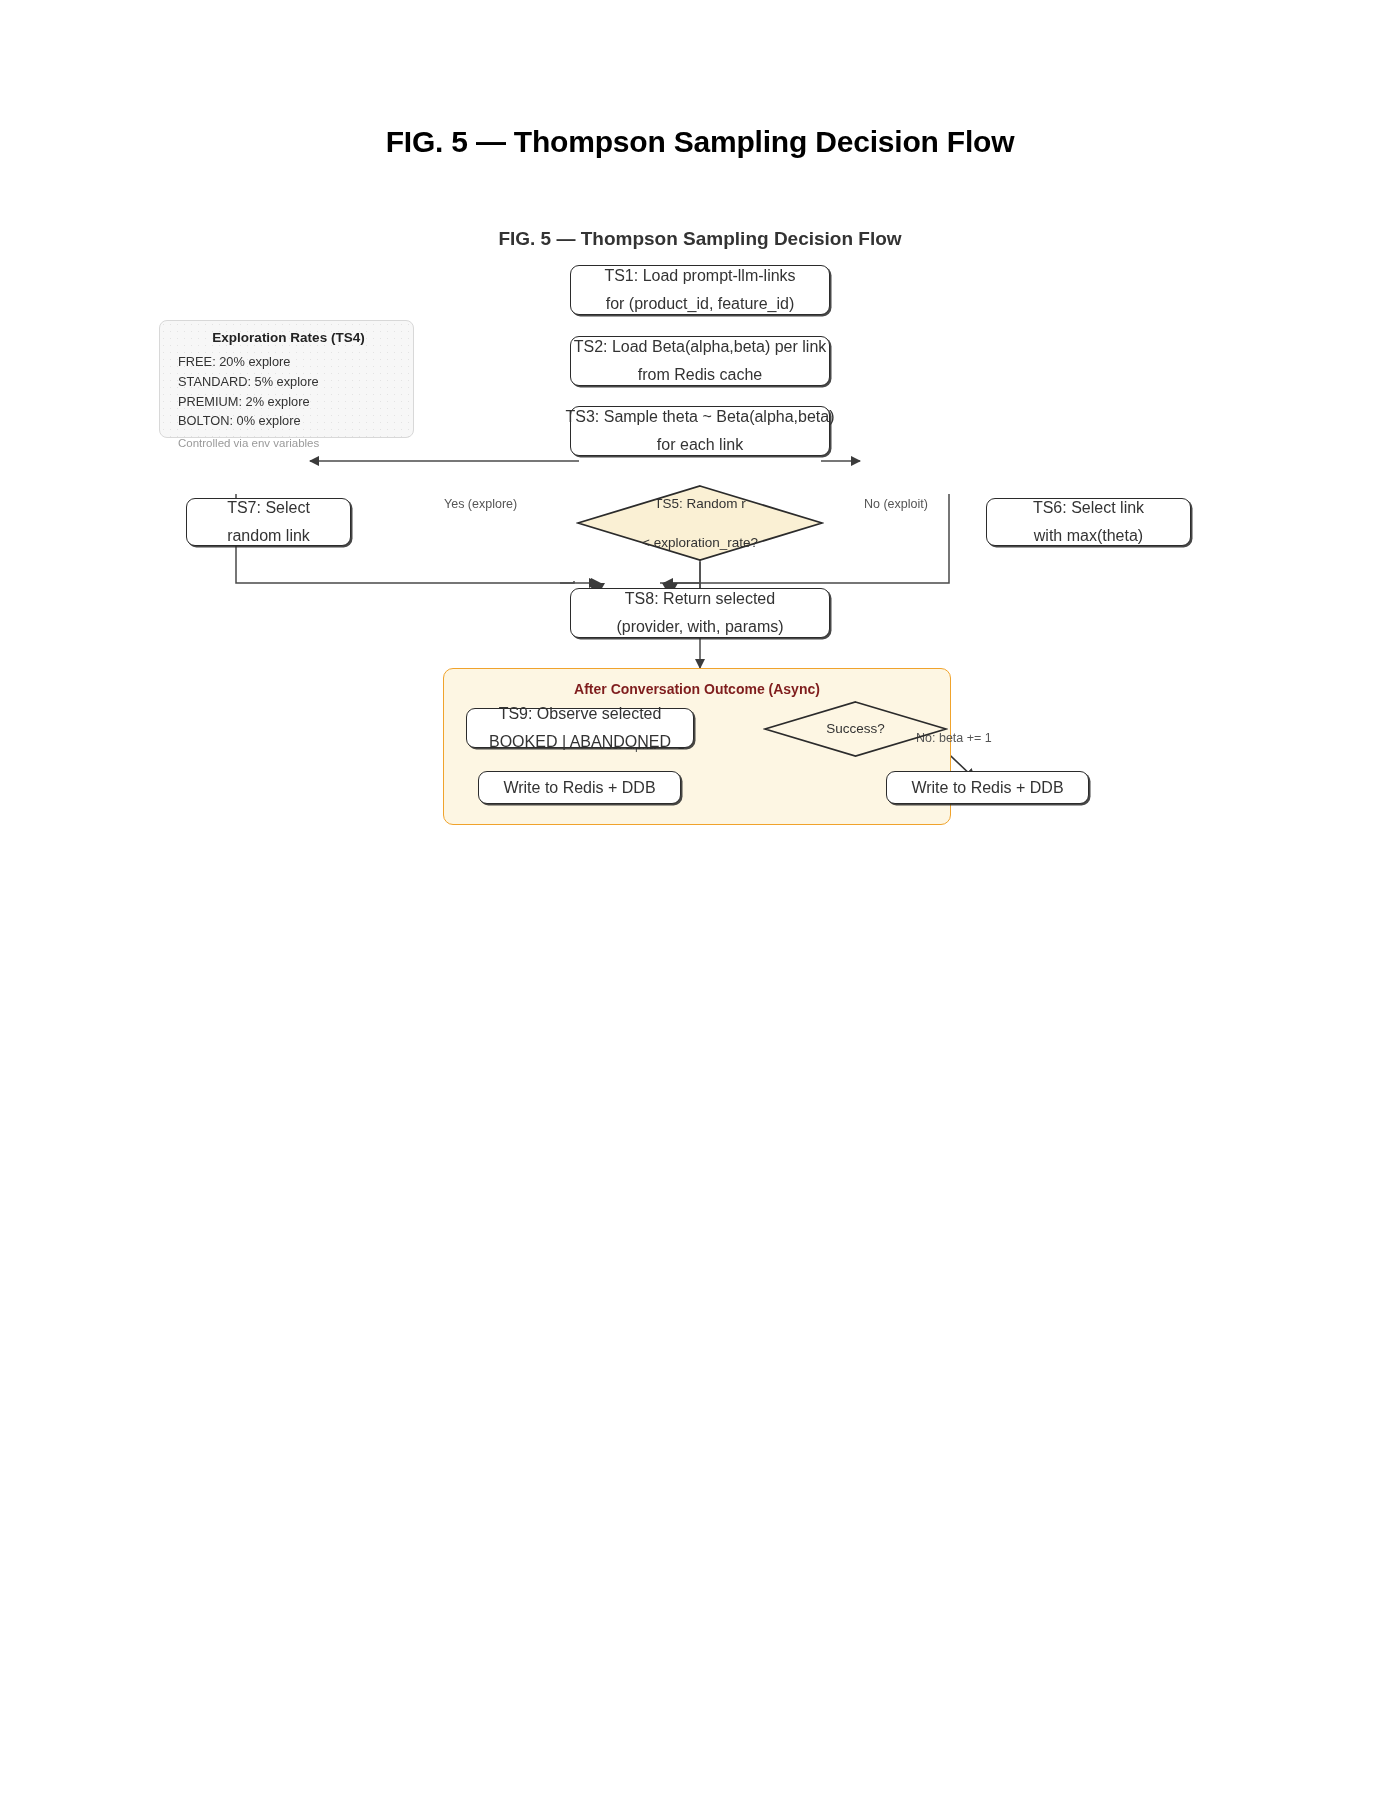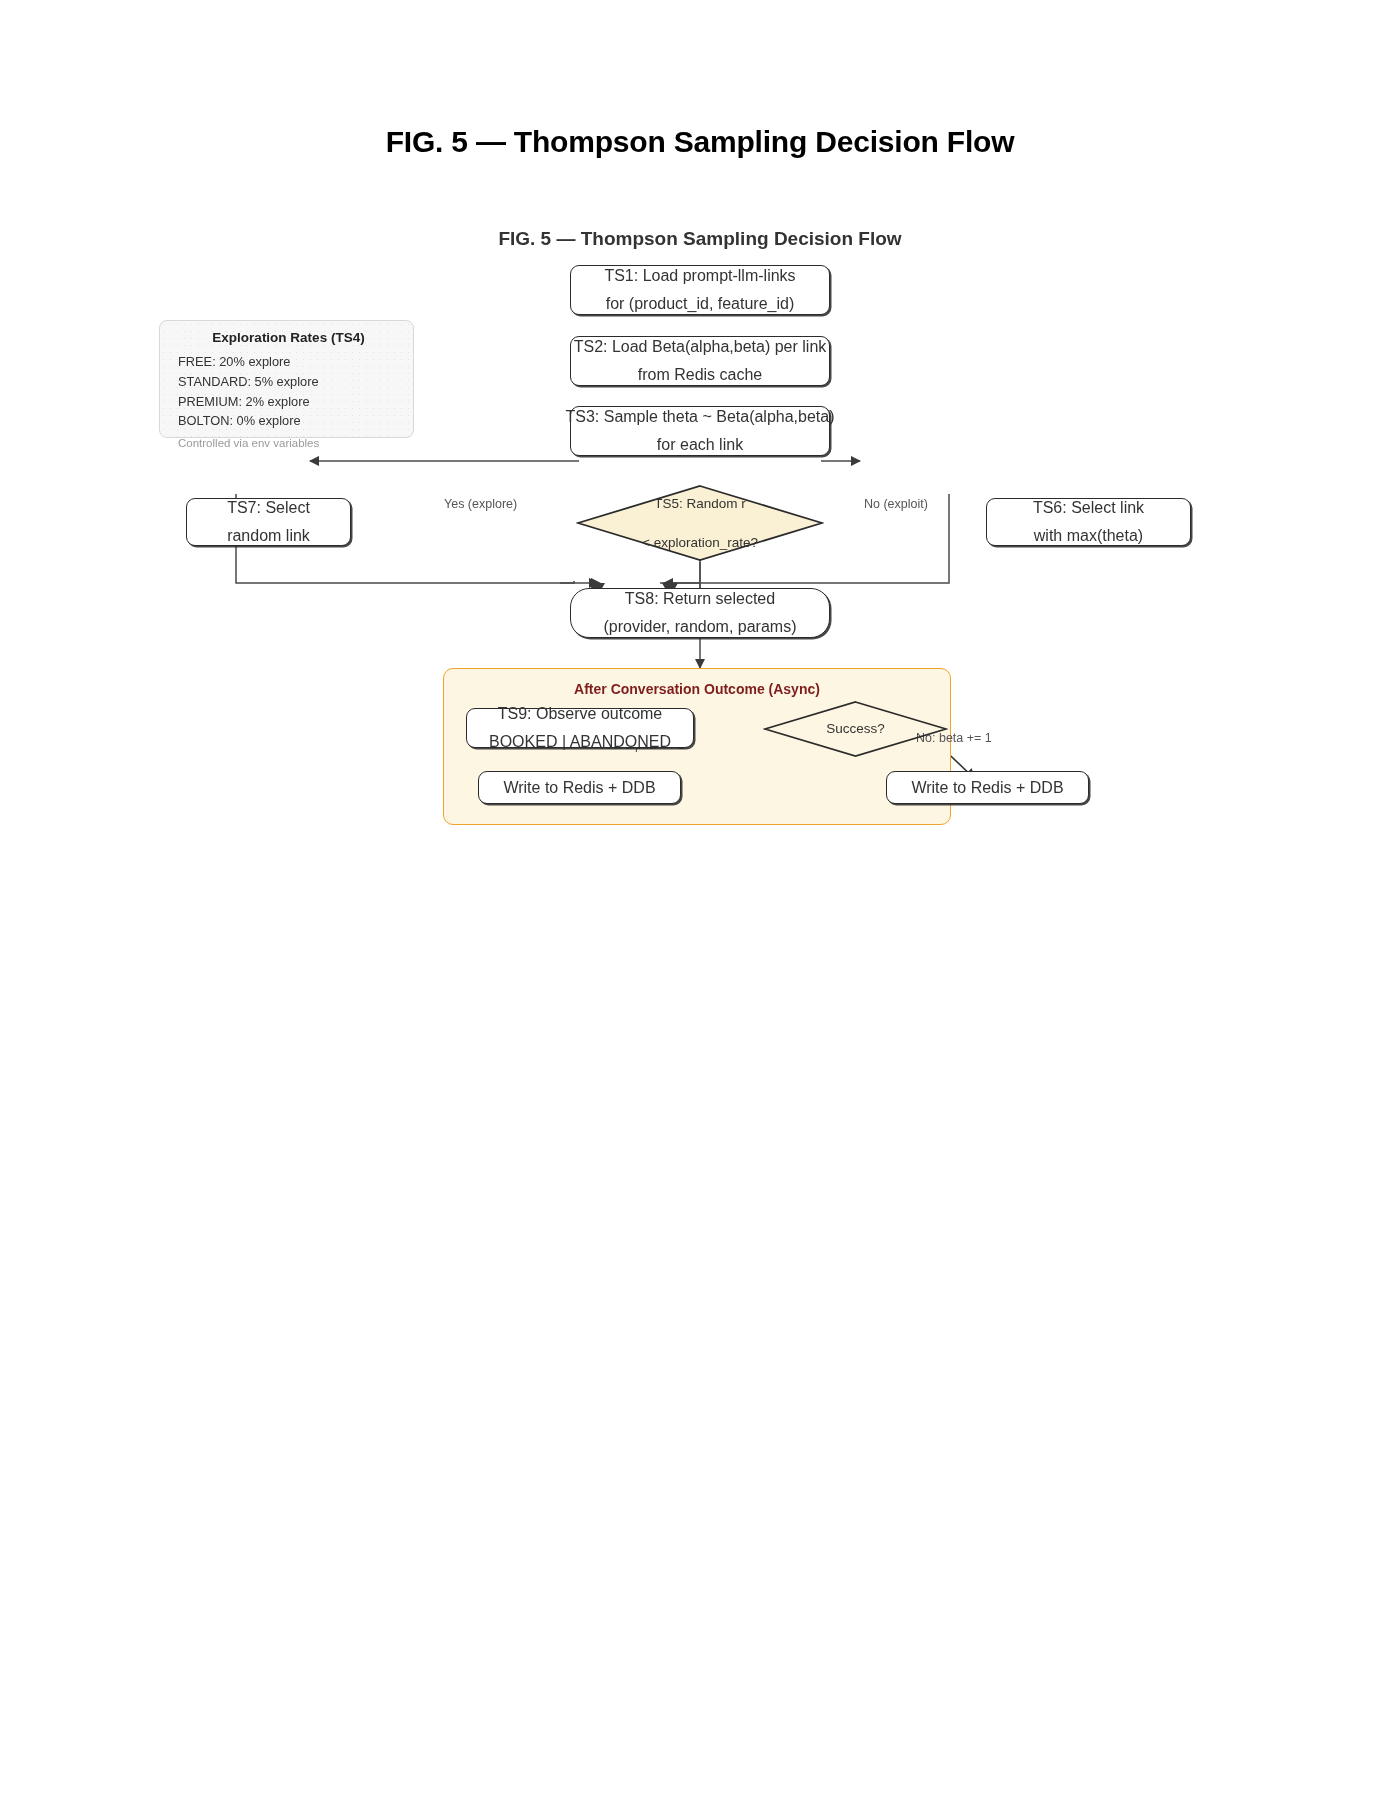--- a/index.html
+++ b/index.html
@@ -215,27 +215,27 @@
 <div class="node" style="left:186px;top:498px;width:165px;height:48px;">
   <span class="ln">TS7: Select</span>
   <span class="ln">random link</span>
 </div>
 
 <div class="node" style="left:986px;top:498px;width:205px;height:48px;">
   <span class="ln">TS6: Select link</span>
   <span class="ln">with max(theta)</span>
 </div>
 
-<div class="node" style="left:570px;top:588px;width:260px;height:50px;border-radius:19px;">
+<div class="node" style="left:570px;top:588px;width:260px;height:50px;">
   <span class="ln">TS8: Return selected</span>
-  <span class="ln">(provider, random, params)</span>
+  <span class="ln">(provider, with, params)</span>
 </div>
 
 <div class="node" style="left:466px;top:708px;width:228px;height:40px;z-index:5;">
-  <span class="ln">TS9: Observe outcome</span>
+  <span class="ln">TS9: Observe selected</span>
   <span class="ln">BOOKED | ABANDONED</span>
 </div>
 
 <div class="diamond-wrap" style="left:763px;top:700px;width:185px;height:58px;z-index:4;">
   <svg width="185" height="58" viewBox="0 0 185 58">
     <polygon points="92.5,2 183,29 92.5,56 2,29" fill="none" stroke="#2b2b2b" stroke-width="1.8"></polygon>
   </svg>
   <span class="dtext ln">Success?</span>
 </div>
 

